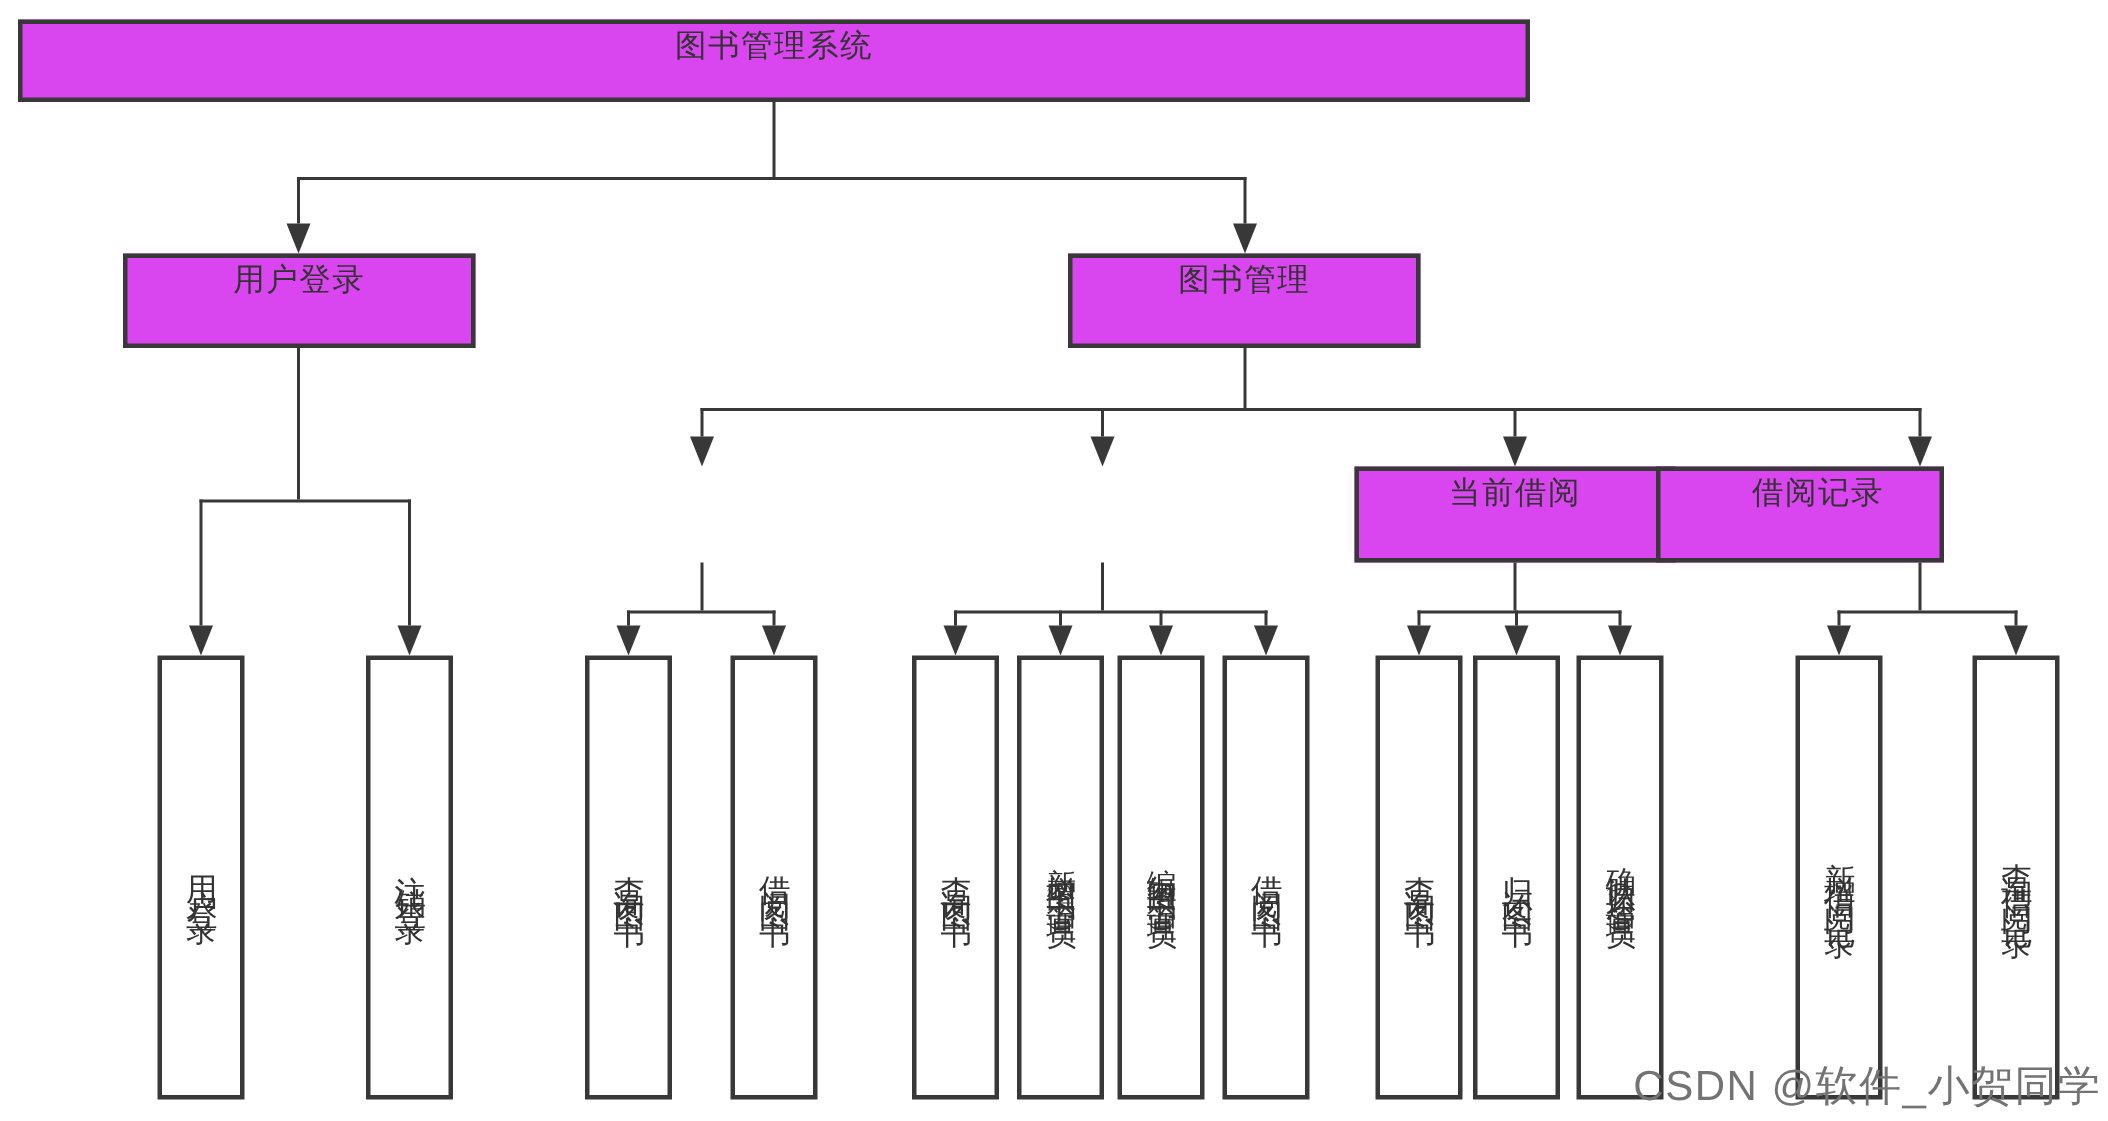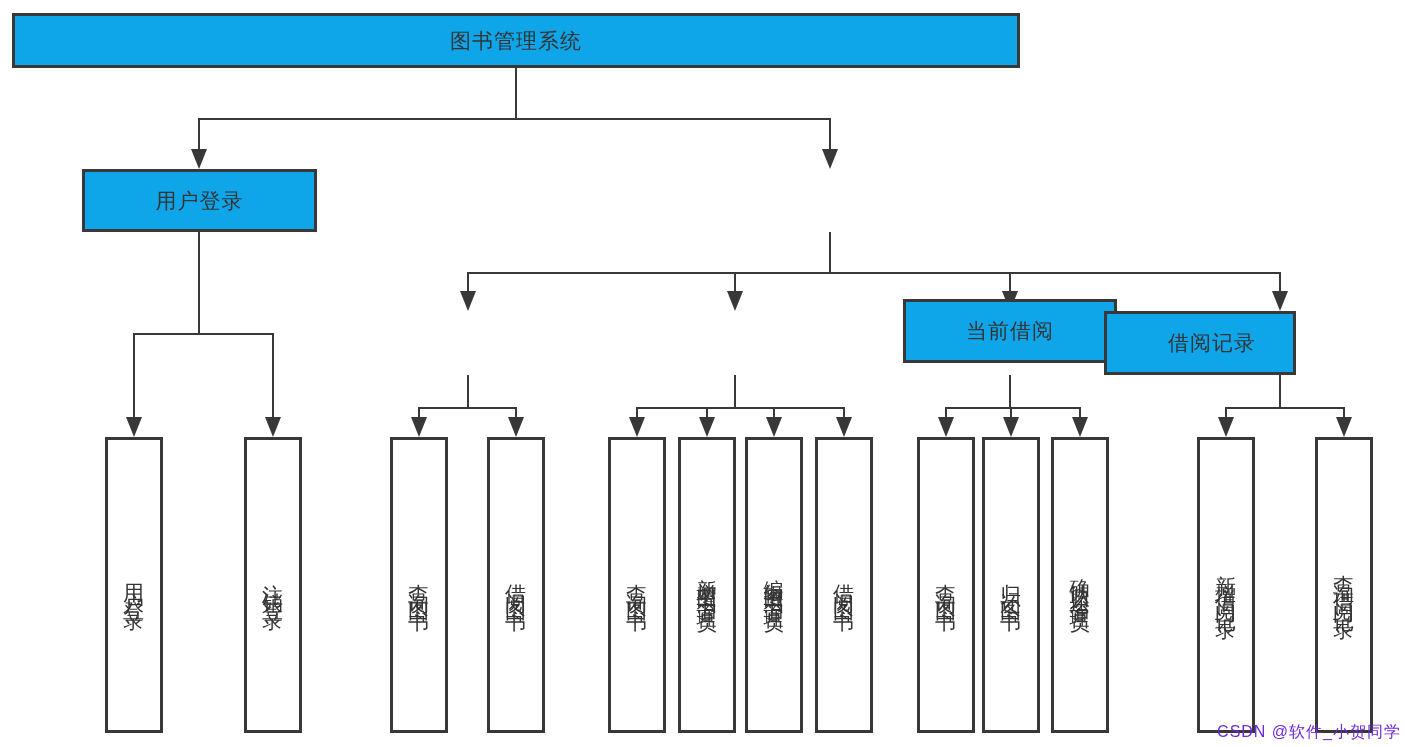--- a/index.html
+++ b/index.html
@@ -10,23 +10,23 @@
   body{font-family:"Liberation Sans","DejaVu Sans",sans-serif;}
   #canvas{
     position:relative;
     width:1405px;height:747px;
     background:#ffffff;
     overflow:hidden;
   }
   .hbox{
     position:absolute;
     box-sizing:border-box;
-    background:#0ea5e9;
+    background:#d946ef;
     border:3px solid var(--line);
-    display:flex;align-items:center;justify-content:center;
+    display:flex;align-items:flex-start;justify-content:center;
     color:var(--text);
     font-size:21px;
     letter-spacing:1px;
   }
   .vbox{
     position:absolute;
     box-sizing:border-box;
     background:#ffffff;
     border:3px solid var(--line);
     display:flex;align-items:center;justify-content:center;
@@ -44,22 +44,22 @@
   .hline{position:absolute;height:2px;background:var(--line);}
   .ahead{
     position:absolute;width:0;height:0;
     border-left:8px solid transparent;
     border-right:8px solid transparent;
     border-top:20px solid var(--line);
   }
   .watermark{
     position:absolute;
     right:4px;bottom:4px;
-    font-size:16px;
-    color:#6d28d9;
+    font-size:28px;
+    color:#737373;
     z-index:10;
     letter-spacing:1px;
   }
 </style>
 </head>
 <body>
 
 <div id="canvas">
 
   <div class="hbox" style="left:12px;top:13px;width:1008px;height:55px;">
@@ -69,40 +69,43 @@
   <div class="vline" style="left:515px;top:68px;height:50px;"></div>
   <div class="hline" style="left:198px;top:118px;width:633px;"></div>
   <div class="vline" style="left:198px;top:118px;height:31px;"></div>
   <div class="ahead" style="left:191px;top:149px;"></div>
   <div class="vline" style="left:829px;top:118px;height:31px;"></div>
   <div class="ahead" style="left:822px;top:149px;"></div>
 
   <div class="hbox" style="left:82px;top:169px;width:235px;height:63px;">
     <span>用户登录</span>
   </div>
+  <div class="hbox" style="left:712px;top:169px;width:235px;height:63px;">
+    <span>图书管理</span>
+  </div>
 
   <div class="vline" style="left:198px;top:232px;height:101px;"></div>
   <div class="hline" style="left:133px;top:333px;width:141px;"></div>
   <div class="vline" style="left:133px;top:333px;height:84px;"></div>
   <div class="ahead" style="left:126px;top:417px;"></div>
   <div class="vline" style="left:272px;top:333px;height:84px;"></div>
   <div class="ahead" style="left:265px;top:417px;"></div>
 
   <div class="vline" style="left:829px;top:232px;height:40px;"></div>
   <div class="hline" style="left:467px;top:272px;width:814px;"></div>
   <div class="vline" style="left:467px;top:272px;height:19px;"></div>
   <div class="ahead" style="left:460px;top:291px;"></div>
   <div class="vline" style="left:734px;top:272px;height:19px;"></div>
   <div class="ahead" style="left:727px;top:291px;"></div>
   <div class="vline" style="left:1009px;top:272px;height:19px;"></div>
   <div class="ahead" style="left:1002px;top:291px;"></div>
   <div class="vline" style="left:1279px;top:272px;height:19px;"></div>
   <div class="ahead" style="left:1272px;top:291px;"></div>
 
-  <div class="hbox" style="left:903px;top:299px;width:214px;height:64px;">
+  <div class="hbox" style="left:903px;top:311px;width:214px;height:64px;">
     <span>当前借阅</span>
   </div>
   <div class="hbox" style="left:1104px;top:311px;width:192px;height:64px;padding-left:24px;">
     <span>借阅记录</span>
   </div>
 
   <div class="vline" style="left:467px;top:375px;height:32px;"></div>
   <div class="hline" style="left:418px;top:407px;width:99px;"></div>
   <div class="vline" style="left:418px;top:407px;height:10px;"></div>
   <div class="ahead" style="left:411px;top:417px;"></div>

